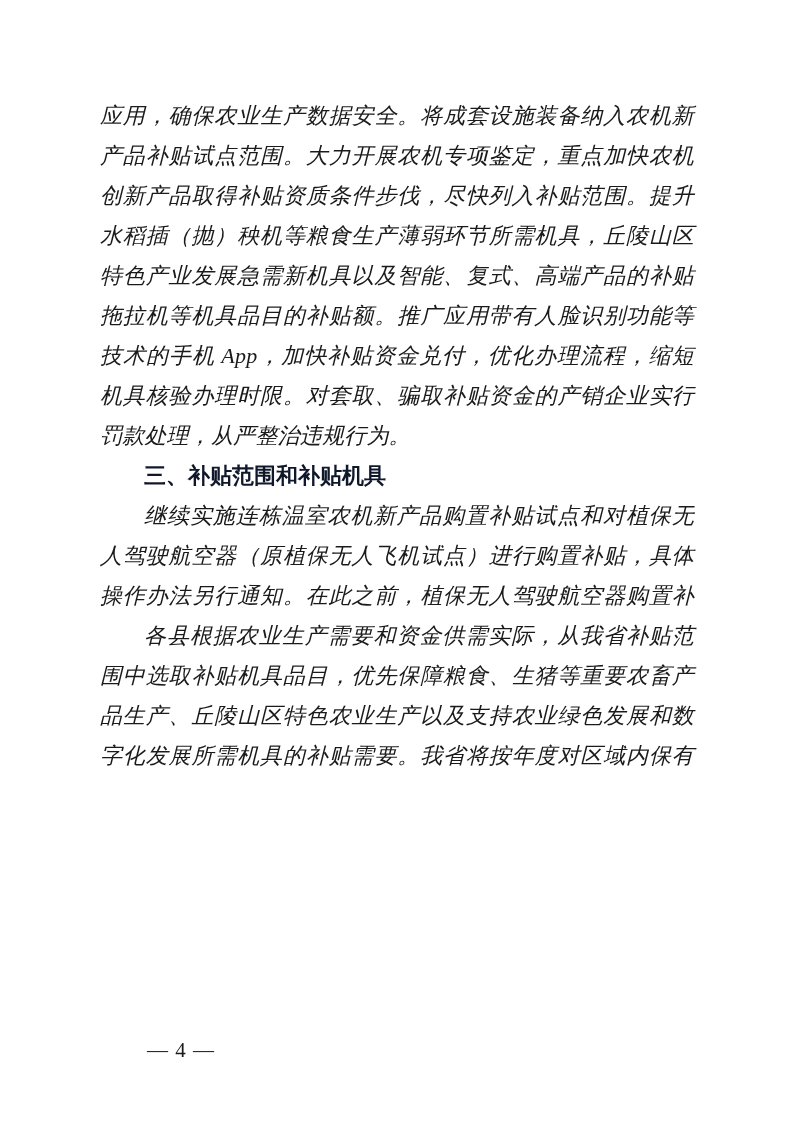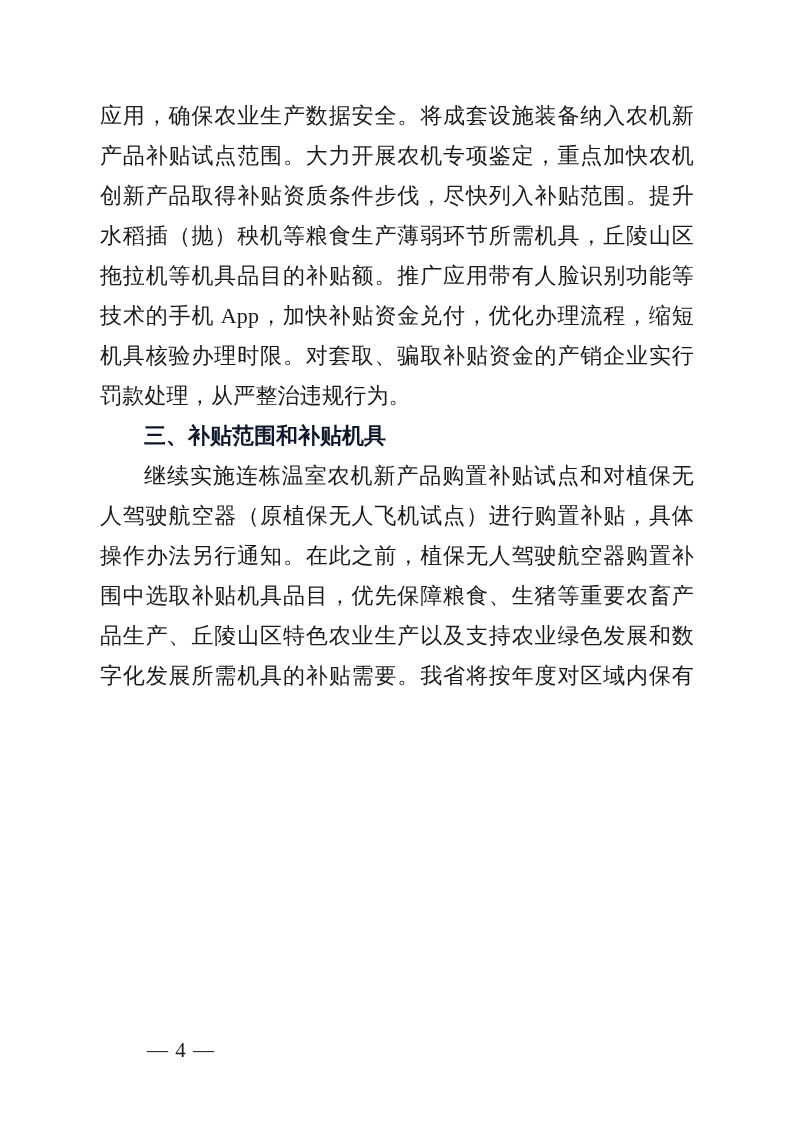--- a/index.html
+++ b/index.html
@@ -21,20 +21,21 @@
   }
   .para { margin: 0; padding: 0; }
   .line {
     display: block;
     height: 40px;
     line-height: 40px;
     font-size: 22px;
     text-align: justify;
     text-align-last: justify;
     letter-spacing: 0.2px;
+    font-style: italic;
   }
   .line.last {
     text-align: right;
     text-align-last: left;
   }
   .line.ind { text-indent: 44px; }
   .heading-line {
     display: block;
     height: 40px;
     line-height: 40px;
@@ -59,36 +60,38 @@
 </head>
 <body>
 
 <div class="doc-content">
 
   <p class="para">
     <span class="line">应用，确保农业生产数据安全。将成套设施装备纳入农机新</span>
     <span class="line">产品补贴试点范围。大力开展农机专项鉴定，重点加快农机</span>
     <span class="line">创新产品取得补贴资质条件步伐，尽快列入补贴范围。提升</span>
     <span class="line">水稻插（抛）秧机等粮食生产薄弱环节所需机具，丘陵山区</span>
+    <span class="line">特色产业发展急需新机具以及智能、复式、高端产品的补贴</span>
     <span class="line">拖拉机等机具品目的补贴额。推广应用带有人脸识别功能等</span>
     <span class="line">技术的手机 App，加快补贴资金兑付，优化办理流程，缩短</span>
     <span class="line">机具核验办理时限。对套取、骗取补贴资金的产销企业实行</span>
     <span class="line last">罚款处理，从严整治违规行为。</span>
   </p>
 
   <h3 class="heading-line">三、补贴范围和补贴机具</h3>
 
 
   <p class="para">
     <span class="line ind">继续实施连栋温室农机新产品购置补贴试点和对植保无</span>
     <span class="line">人驾驶航空器（原植保无人飞机试点）进行购置补贴，具体</span>
     <span class="line">操作办法另行通知。在此之前，植保无人驾驶航空器购置补</span>
   </p>
 
   <p class="para">
+    <span class="line ind">各县根据农业生产需要和资金供需实际，从我省补贴范</span>
     <span class="line">围中选取补贴机具品目，优先保障粮食、生猪等重要农畜产</span>
     <span class="line">品生产、丘陵山区特色农业生产以及支持农业绿色发展和数</span>
     <span class="line">字化发展所需机具的补贴需要。我省将按年度对区域内保有</span>
   </p>
 
 </div>
 
 <div class="page-footer">— 4 —</div>
 
 </body></html>

